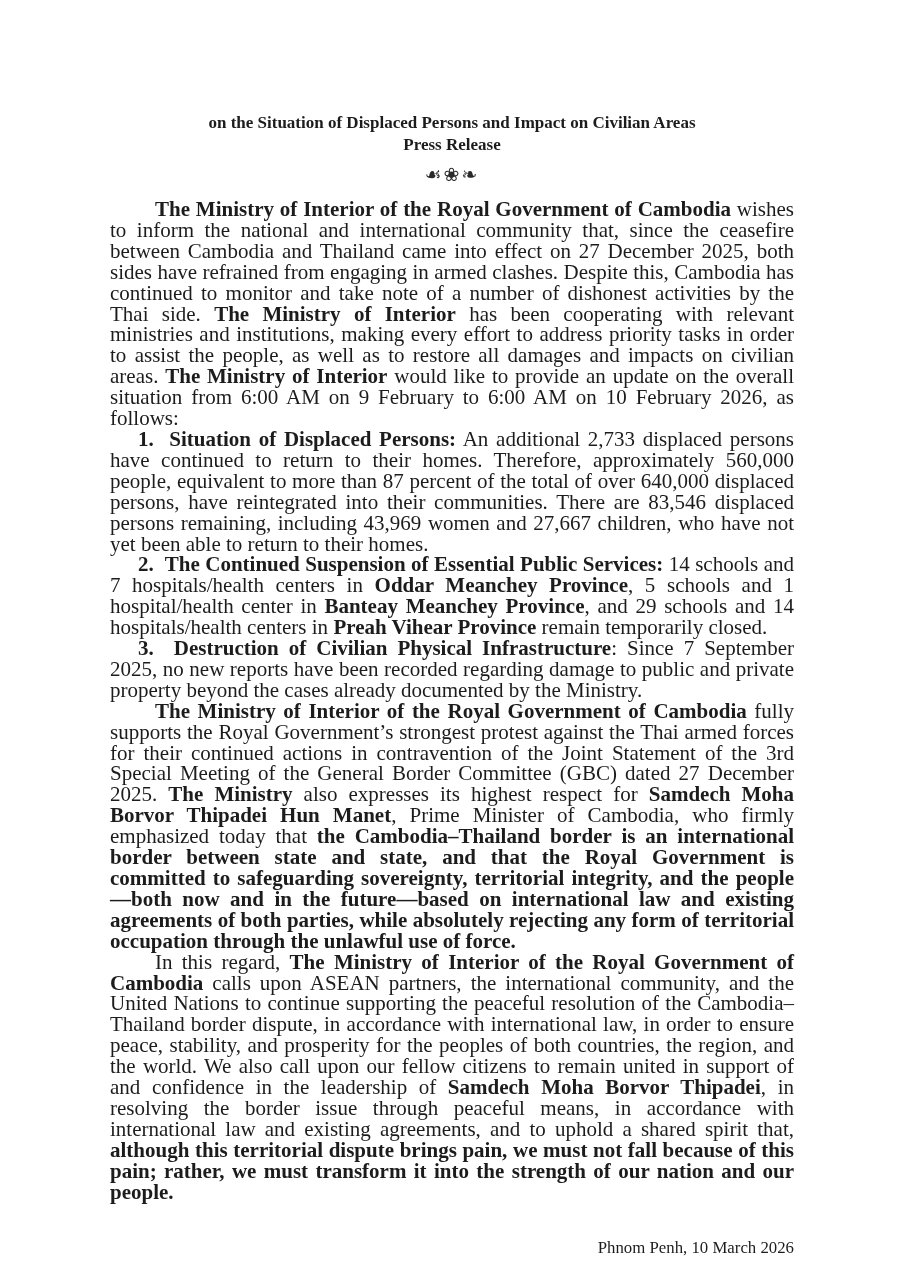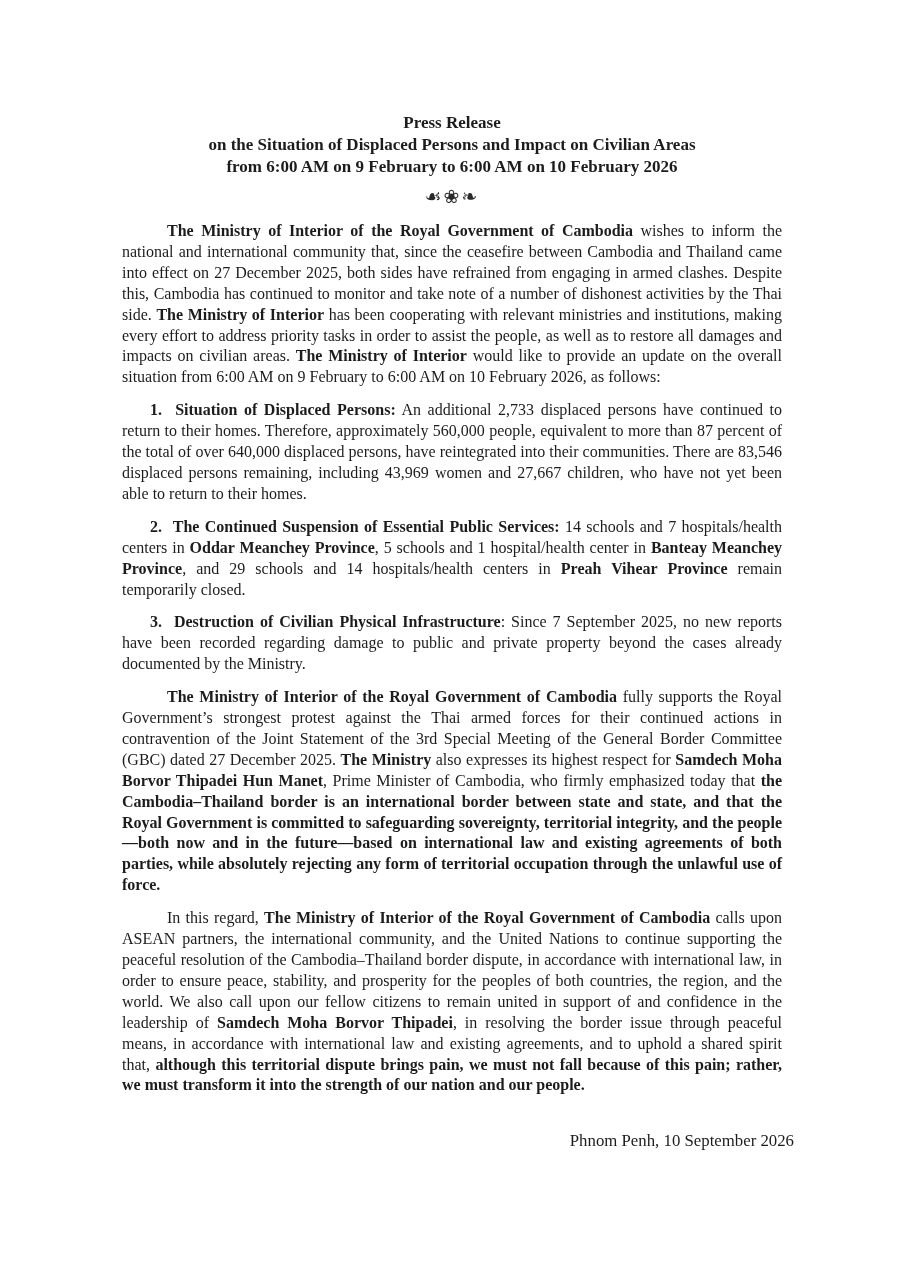--- a/index.html
+++ b/index.html
@@ -30,53 +30,52 @@
     text-align: center;
     font-size: 19px;
     line-height: 19px;
     margin-top: 9px;
     margin-bottom: 15px;
     color: #2a2a2a;
     letter-spacing: 2px;
     font-family: "DejaVu Sans", sans-serif;
   }
   .body-text p {
-    margin: 12px;
-    font-size: 16px;
+    margin: 0;
+    font-size: 21px;
     line-height: 20.9px;
     text-align: justify;
     text-justify: inter-word;
   }
   .p-ind { text-indent: 45px; }
   .l-ind { text-indent: 28px; }
   .body-text b { font-weight: bold; }
   .signature {
     margin-top: 34px;
     font-size: 16.8px;
     line-height: 21px;
     text-align: right;
   }
 </style>
 </head>
 <body>
 
 <div class="page">
 
   <div class="title-block">
+    <div>on the Situation of Displaced Persons and Impact on Civilian Areas</div>
     <div>Press Release</div>
-    <div>on the Situation of Displaced Persons and Impact on Civilian Areas</div>
-    <div>from 6:00 AM on 9 February to 6:00 AM on 10 February 2026</div>
   </div>
 
   <div class="ornament">☙❀❧</div>
 
   <div class="body-text">
     <p class="p-ind"><b>The Ministry of Interior of the Royal Government of Cambodia</b><span> wishes to inform the national and international community that, since the ceasefire between Cambodia and Thailand came into effect on 27 December 2025, both sides have refrained from engaging in armed clashes. Despite this, Cambodia has continued to monitor and take note of a number of dishonest activities by the Thai side. </span><b>The Ministry of Interior</b><span> has been cooperating with relevant ministries and institutions, making every effort to address priority tasks in order to assist the people, as well as to restore all damages and impacts on civilian areas. </span><b>The Ministry of Interior</b><span> would like to provide an update on the overall situation from 6:00 AM on 9 February to 6:00 AM on 10 February 2026, as follows:</span></p>
     <p class="l-ind"><b>1.&nbsp;&nbsp;Situation of Displaced Persons:</b><span> An additional 2,733 displaced persons have continued to return to their homes. Therefore, approximately 560,000 people, equivalent to more than 87 percent of the total of over 640,000 displaced persons, have reintegrated into their communities. There are 83,546 displaced persons remaining, including 43,969 women and 27,667 children, who have not yet been able to return to their homes.</span></p>
     <p class="l-ind"><b>2.&nbsp;&nbsp;The Continued Suspension of Essential Public Services:</b><span> 14 schools and 7 hospitals/health centers in </span><b>Oddar Meanchey Province</b><span>, 5 schools and 1 hospital/health center in </span><b>Banteay Meanchey Province</b><span>, and 29 schools and 14 hospitals/health centers in </span><b>Preah Vihear Province</b><span> remain temporarily closed.</span></p>
     <p class="l-ind"><b>3.&nbsp;&nbsp;Destruction of Civilian Physical Infrastructure</b><span>: Since 7 September 2025, no new reports have been recorded regarding damage to public and private property beyond the cases already documented by the Ministry.</span></p>
     <p class="p-ind"><b>The Ministry of Interior of the Royal Government of Cambodia</b><span> fully supports the Royal Government’s strongest protest against the Thai armed forces for their continued actions in contravention of the Joint Statement of the 3rd Special Meeting of the General Border Committee (GBC) dated 27 December 2025. </span><b>The Ministry</b><span> also expresses its highest respect for </span><b>Samdech Moha Borvor Thipadei Hun Manet</b><span>, Prime Minister of Cambodia, who firmly emphasized today that </span><b>the Cambodia–Thailand border is an international border between state and state, and that the Royal Government is committed to safeguarding sovereignty, territorial integrity, and the people—both now and in the future—based on international law and existing agreements of both parties, while absolutely rejecting any form of territorial occupation through the unlawful use of force.</b></p>
     <p class="p-ind"><span>In this regard, </span><b>The Ministry of Interior of the Royal Government of Cambodia</b><span> calls upon ASEAN partners, the international community, and the United Nations to continue supporting the peaceful resolution of the Cambodia–Thailand border dispute, in accordance with international law, in order to ensure peace, stability, and prosperity for the peoples of both countries, the region, and the world. We also call upon our fellow citizens to remain united in support of and confidence in the leadership of </span><b>Samdech Moha Borvor Thipadei</b><span>, in resolving the border issue through peaceful means, in accordance with international law and existing agreements, and to uphold a shared spirit that, </span><b>although this territorial dispute brings pain, we must not fall because of this pain; rather, we must transform it into the strength of our nation and our people.</b></p>
   </div>
 
-  <div class="signature">Phnom Penh, 10 September 2026</div>
+  <div class="signature">Phnom Penh, 10 March 2026</div>
 
 </div>
 
 </body></html>

